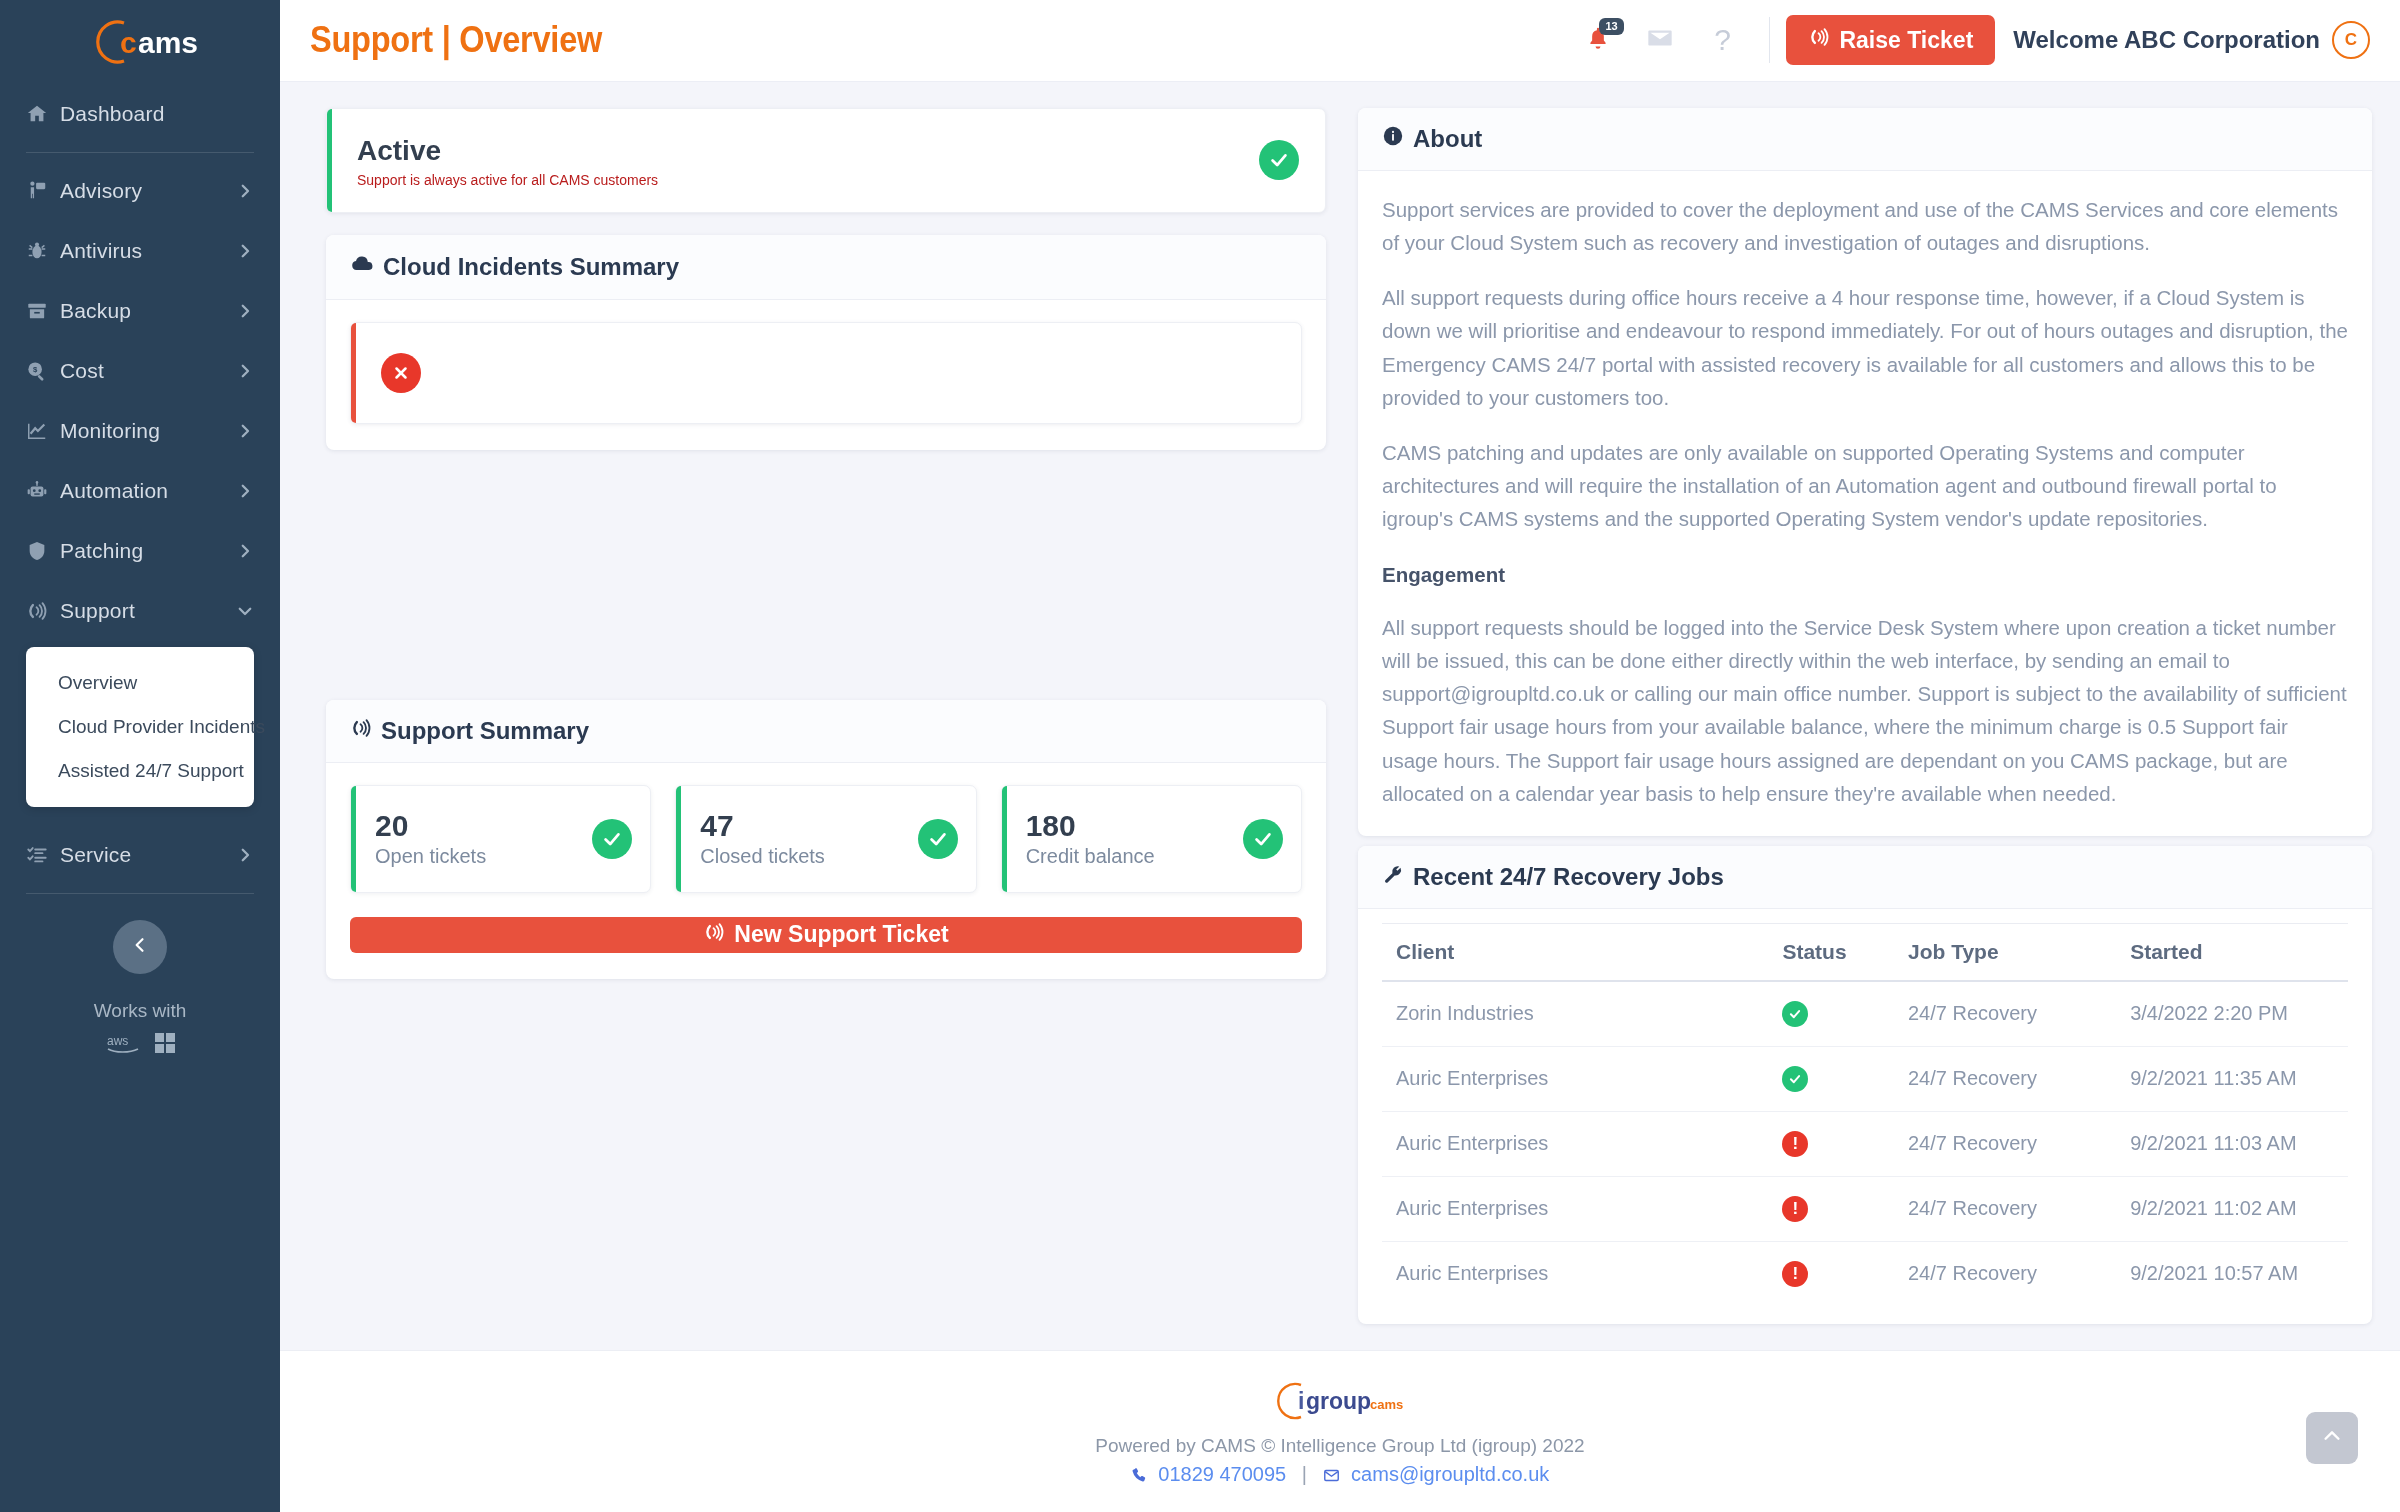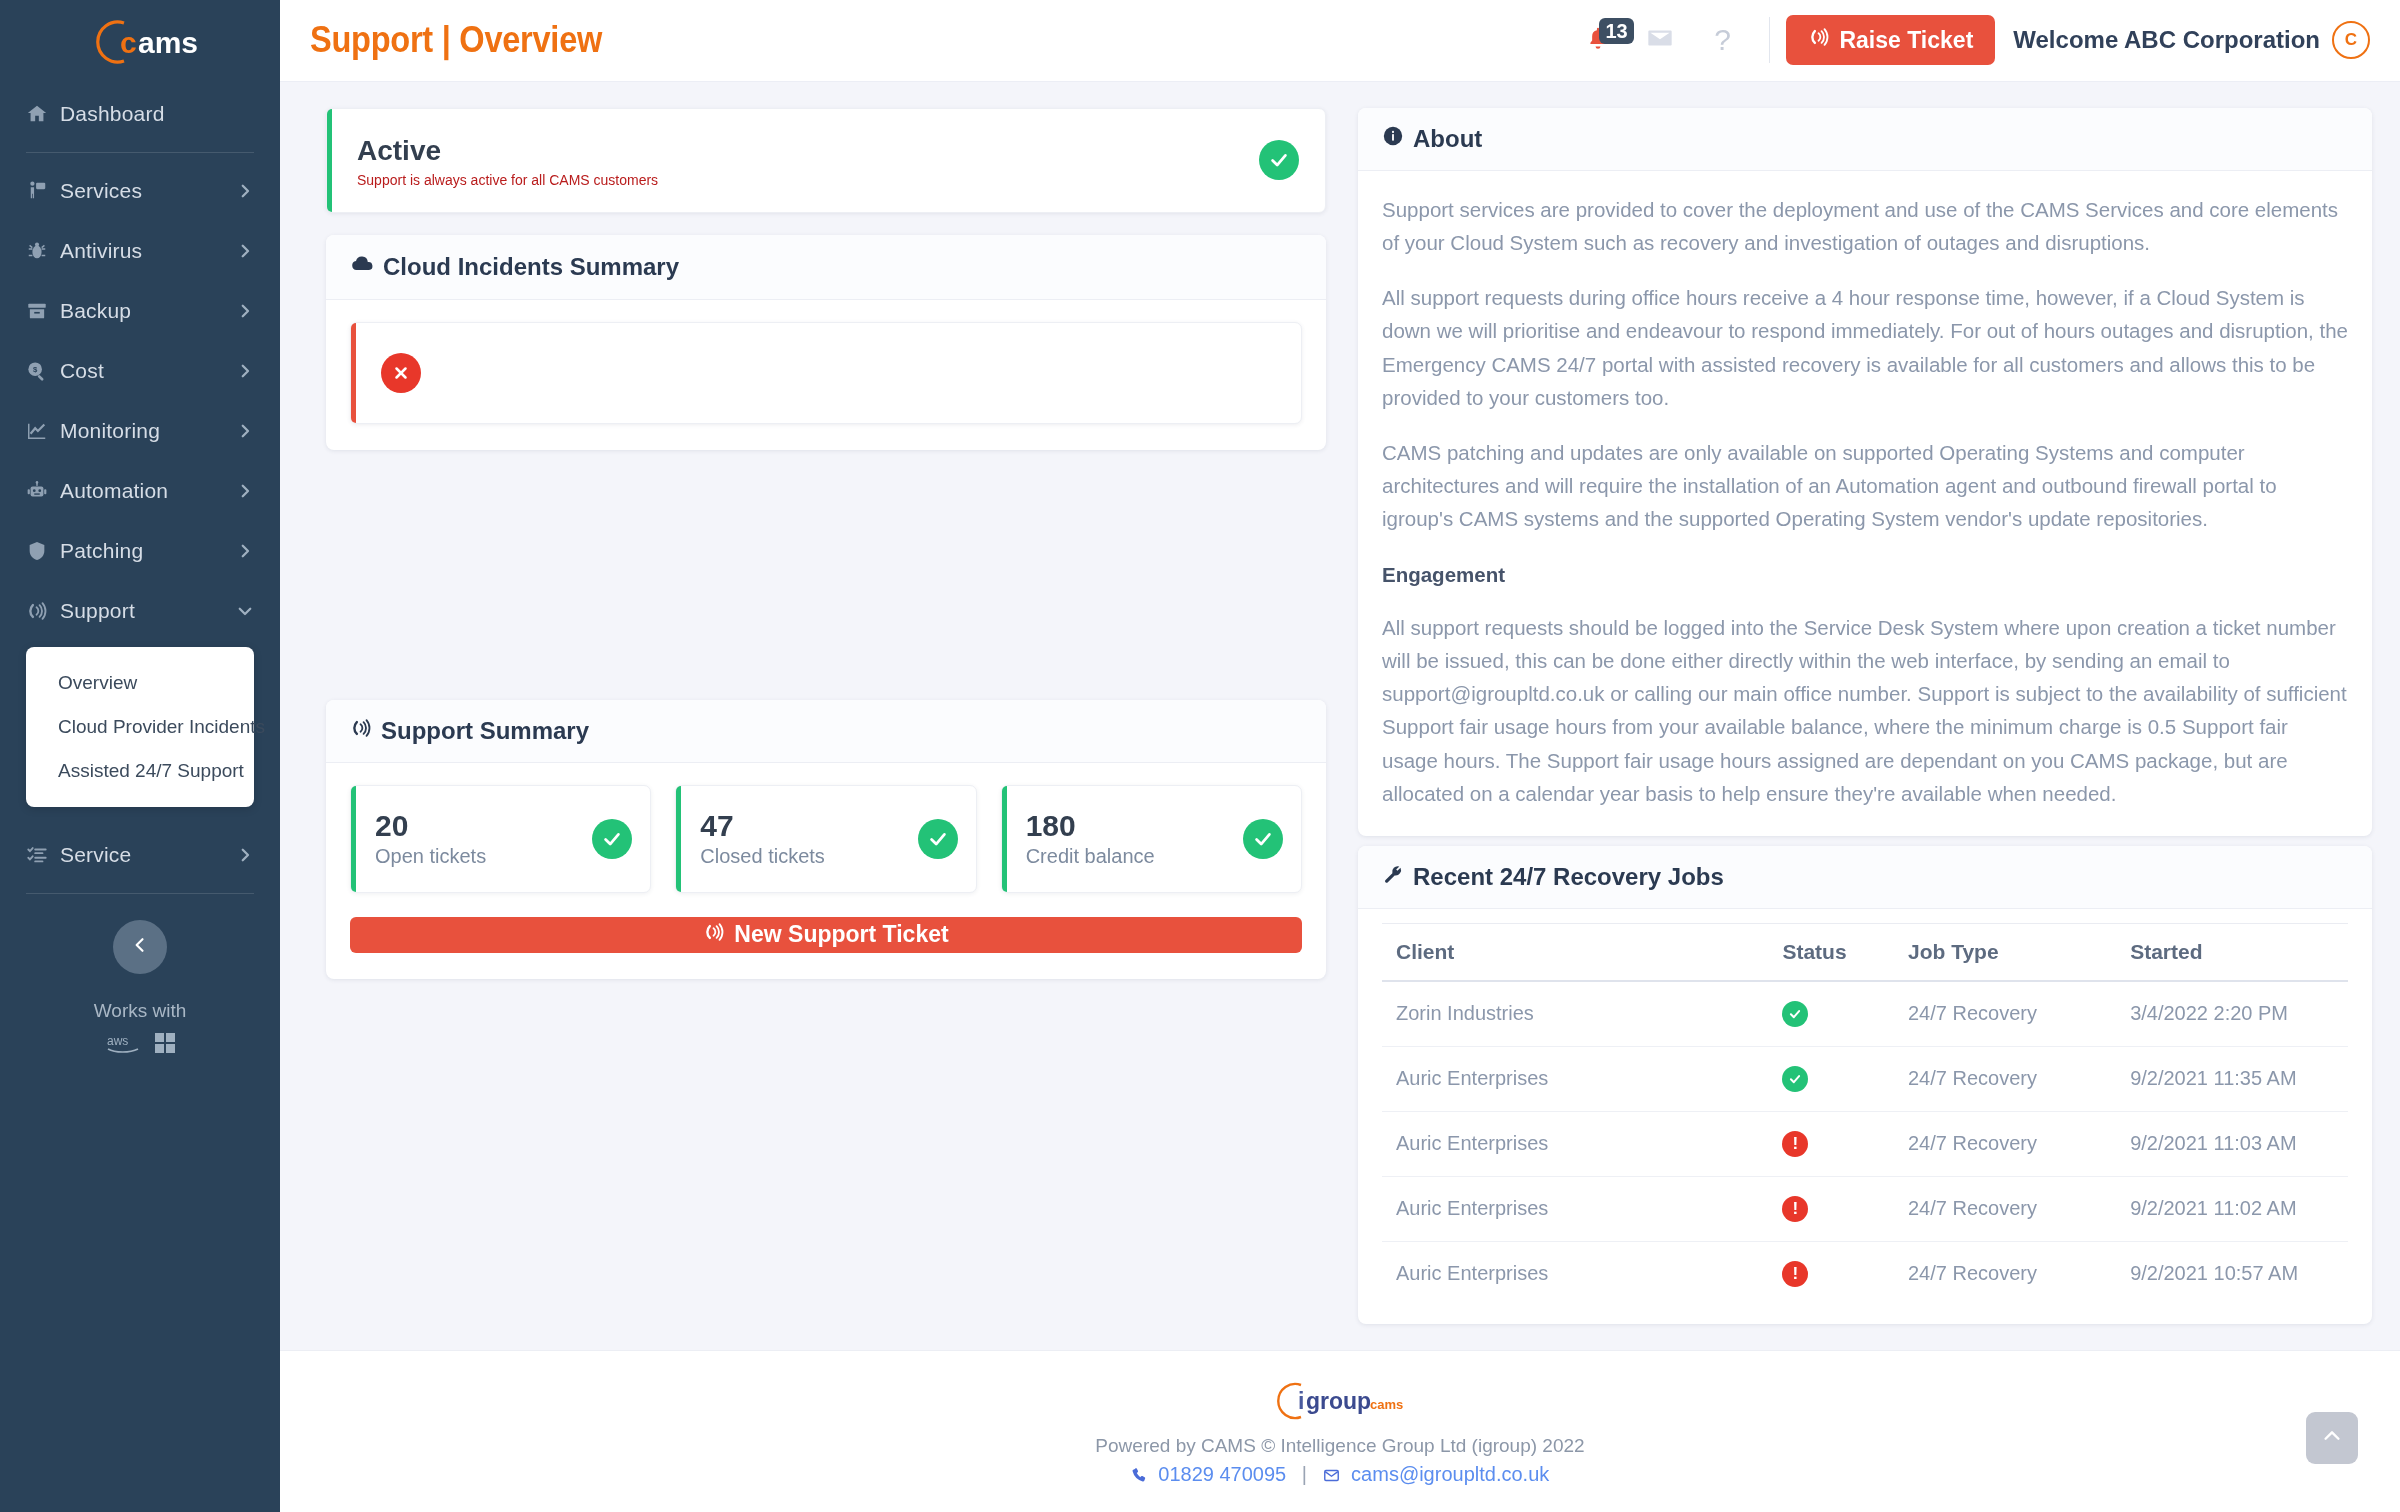--- a/index.html
+++ b/index.html
@@ -85,21 +85,21 @@
     transform: scaleX(.88); transform-origin: left center;
   }
   .topbar-right { margin-left: auto; display: flex; align-items: center; gap: 0; }
   .icon-btn {
     width: 62px; height: 52px; display: flex; align-items: center; justify-content: center;
     position: relative; cursor: pointer;
   }
   .badge {
     position: absolute; top: 4px; left: 32px;
     background: #3d4f63; color: #fff;
-    font-size: 20px; font-weight: 700;
+    font-size: 11px; font-weight: 700;
     border-radius: 6px; padding: 2px 6px; line-height: 1.1;
   }
   .qmark { font-size: 30px; color: #c6ccd8; font-weight: 400; }
   .divider-v { width: 1px; height: 46px; background: #e2e6ee; margin: 0 16px; }
   .raise-btn {
     background: #e8513d; color: #fff;
     border: none; border-radius: 7px;
     height: 50px; padding: 0 22px;
     font-size: 23px; font-weight: 700;
     display: flex; align-items: center; gap: 9px;
@@ -282,21 +282,21 @@
       <div class="nav-sep"></div>
 
       <div class="nav-item">
         <span class="ico">
           <svg width="22" height="22" viewBox="0 0 24 24" fill="currentColor">
               <circle cx="7" cy="4" r="2.3"></circle>
               <path d="M5.2 8h3.6v12H7.4v-5H6.6v5H5.2z"></path>
               <rect x="11" y="3" width="10" height="7" rx="1.2"></rect>
             </svg>
         </span>
-        <span class="lbl">Services</span>
+        <span class="lbl">Advisory</span>
         <span class="chev">
           <svg width="18" height="18" viewBox="0 0 24 24" fill="none" stroke="currentColor" stroke-width="3" stroke-linecap="round" stroke-linejoin="round">
               <polyline points="9 5 16 12 9 19"></polyline>
             </svg>
         </span>
       </div>
 
       <div class="nav-item">
         <span class="ico">
           <svg width="22" height="22" viewBox="0 0 24 24" fill="currentColor">

